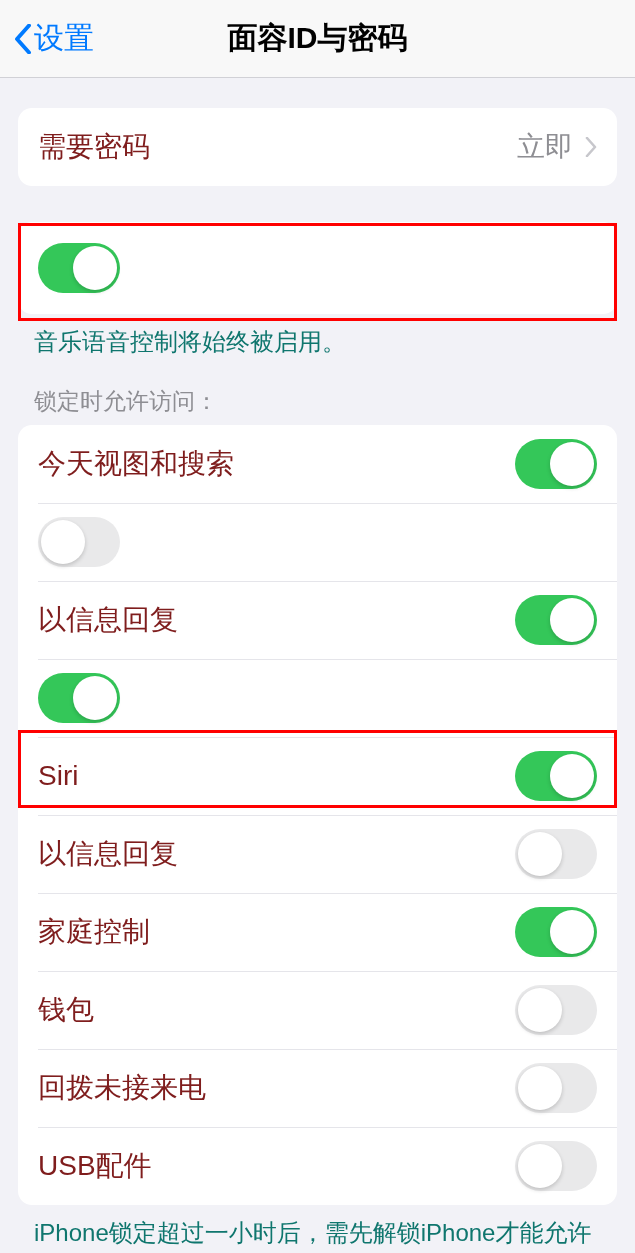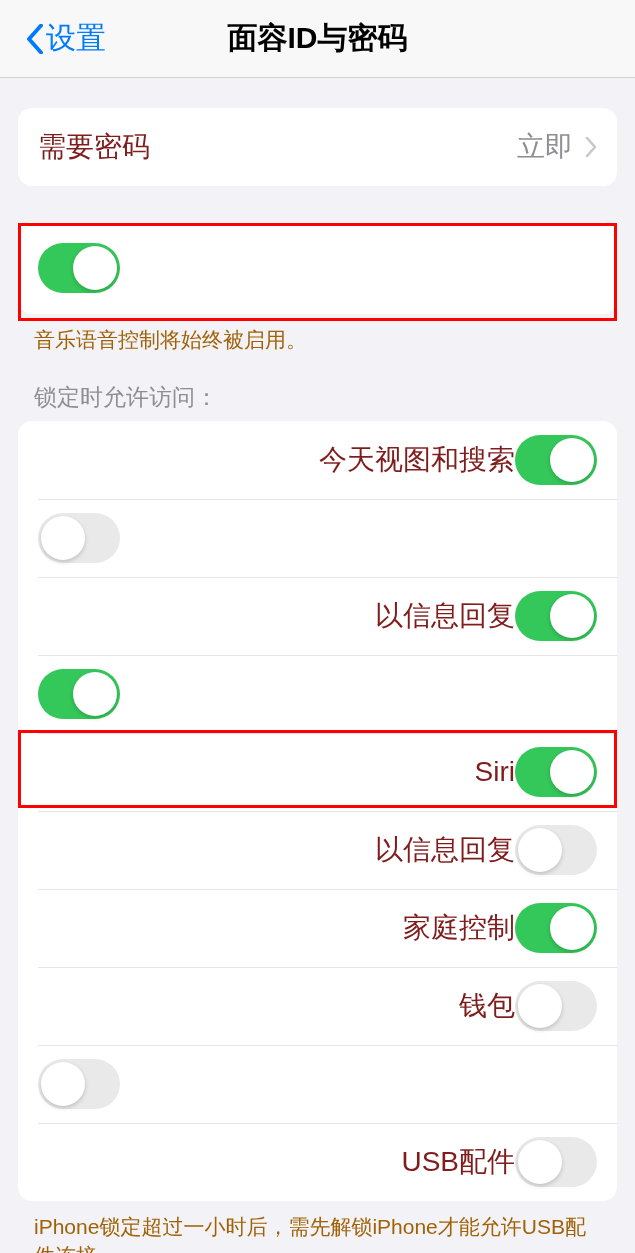--- a/index.html
+++ b/index.html
@@ -8,21 +8,21 @@
       height: 1253px;
       background: #f2f2f7;
       font-family: -apple-system, "Helvetica Neue", Arial, sans-serif;
       overflow: hidden;
     }
     .nav-bar {
       height: 78px;
       background: #f8f8f8;
       display: flex;
       align-items: center;
-      padding: 0 26px;
+      padding: 0 14px;
       border-bottom: 1px solid #d1d1d6;
       position: relative;
     }
     .back-btn {
       display: flex;
       align-items: center;
       gap: 2px;
       color: #007aff;
       font-size: 30px;
     }
@@ -72,22 +72,22 @@
       color: #8e8e93;
       margin-right: 12px;
     }
     .chevron-right {
       width: 12px;
       height: 20px;
       color: #c7c7cc;
     }
     .footer-text {
       margin: 12px 34px 0 34px;
-      font-size: 21px;
-      color: #a16207;
+      font-size: 24px;
+      color: #0f766e;
       line-height: 1.35;
     }
     .header-text {
       margin: 28px 34px 8px 34px;
       font-size: 23px;
       color: #8e8e93;
     }
     .toggle {
       width: 82px;
       height: 50px;
@@ -149,21 +149,21 @@
     <div class="row" style="min-height:92px;">
       <div class="toggle on">
           <div class="knob"></div>
         </div>
     </div>
   </div>
   <div class="footer-text">音乐语音控制将始终被启用。</div>
 
   <div class="header-text">锁定时允许访问：</div>
 
-  <div class="group" style="margin-top:0;text-align:right;" id="lock-access-group">
+  <div class="group" style="margin-top:0;" id="lock-access-group">
   <div class="row">
         <div class="row-label">今天视图和搜索</div>
         <div class="toggle on">
           <div class="knob"></div>
         </div>
       </div>
       <div class="row">
         <div class="toggle off">
           <div class="knob"></div>
         </div>
@@ -197,20 +197,21 @@
           <div class="knob"></div>
         </div>
       </div>
       <div class="row">
         <div class="row-label">钱包</div>
         <div class="toggle off">
           <div class="knob"></div>
         </div>
       </div>
       <div class="row">
+        <div class="row-label">回拨未接来电</div>
         <div class="toggle off">
           <div class="knob"></div>
         </div>
       </div>
       <div class="row">
         <div class="row-label">USB配件</div>
         <div class="toggle off">
           <div class="knob"></div>
         </div>
       </div>

